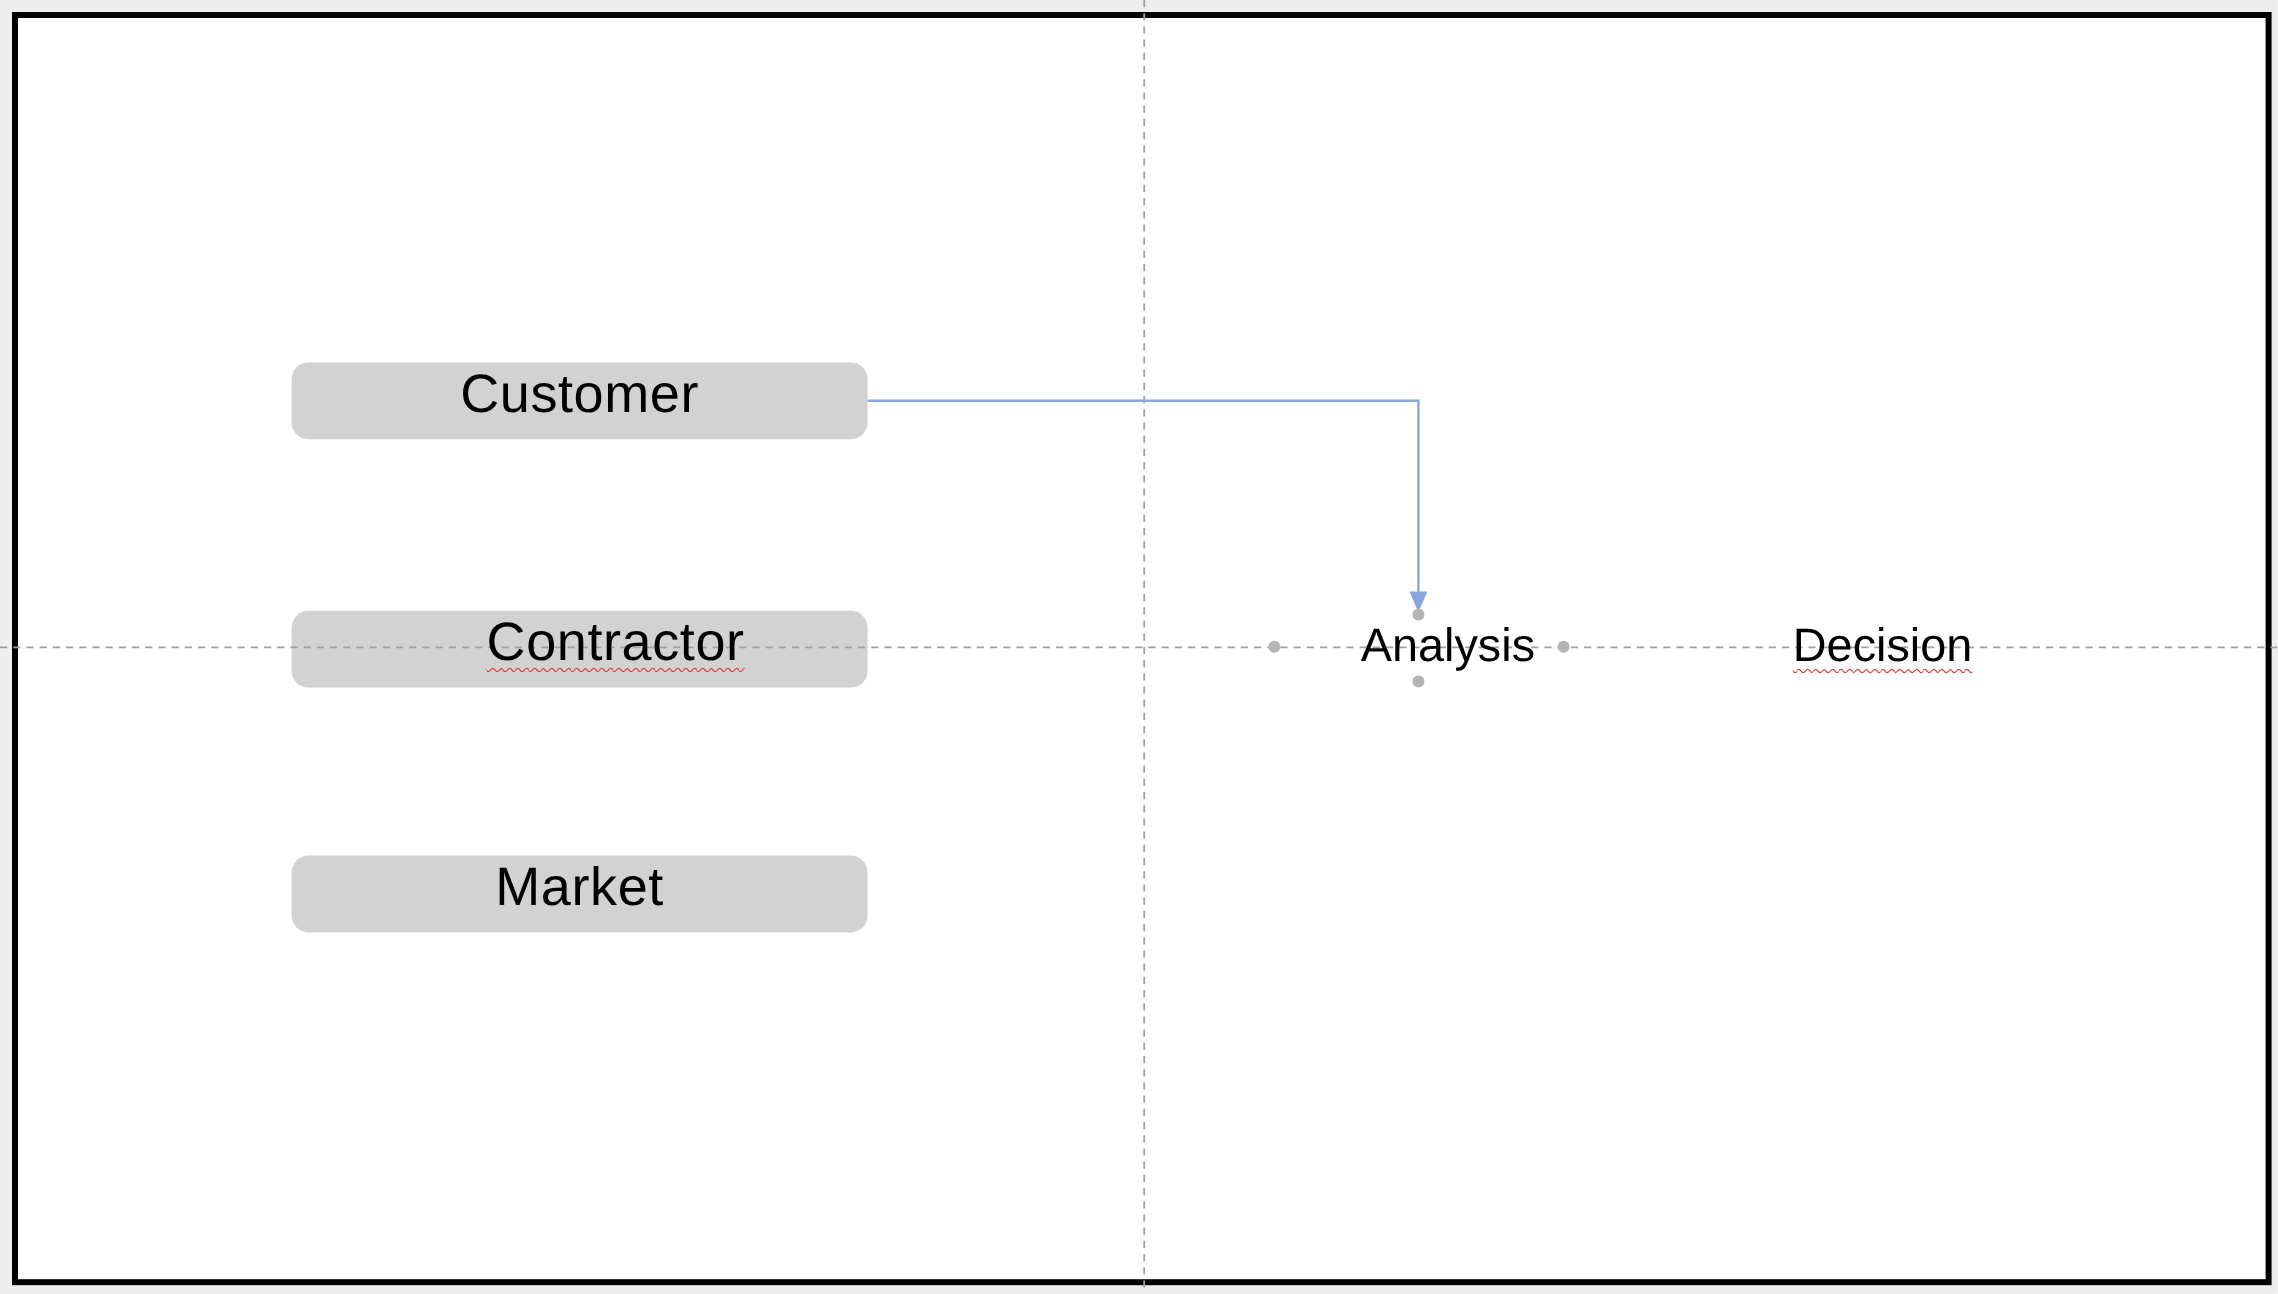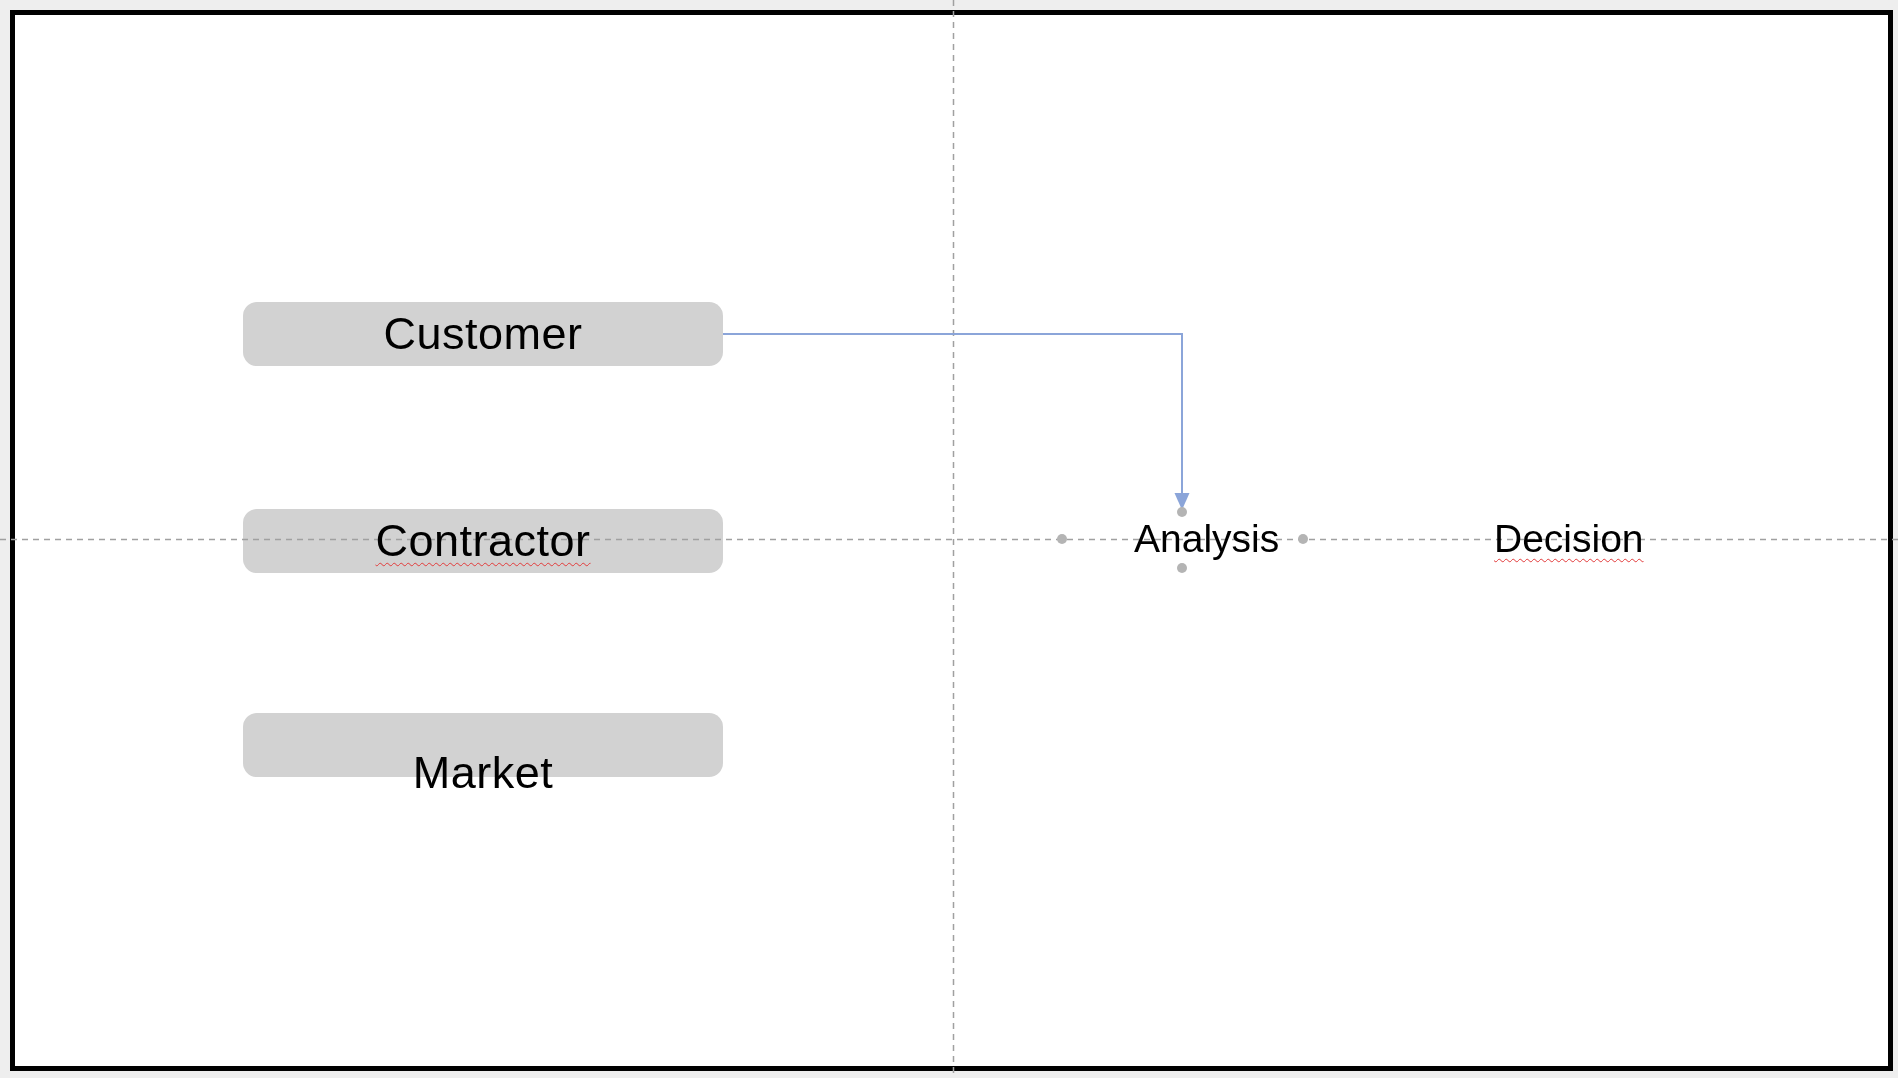--- a/index.html
+++ b/index.html
@@ -44,30 +44,29 @@
     height: 1078px;
     pointer-events: none;
   }
   .overlay .hit { pointer-events: auto; }
   .box-label {
     position: absolute;
     left: 243px;
     width: 480px;
     height: 64px;
     display: flex;
-    align-items: center;
     justify-content: center;
     font-size: 45px;
     color: #000000;
     letter-spacing: 0.5px;
     white-space: nowrap;
   }
   .box-label.customer   { top: 302px; }
-  .box-label.contractor { top: 509px; }
-  .box-label.market     { top: 741px; border-radius: 32px; }
+  .box-label.contractor { top: 509px; padding-left: 30px; }
+  .box-label.market     { top: 713px; border-radius: 32px; }
   .float-label {
     position: absolute;
     top: 519px;
     height: 40px;
     line-height: 40px;
     font-size: 39px;
     color: #000000;
     white-space: nowrap;
   }
   .float-label.analysis { left: 1134px; }

